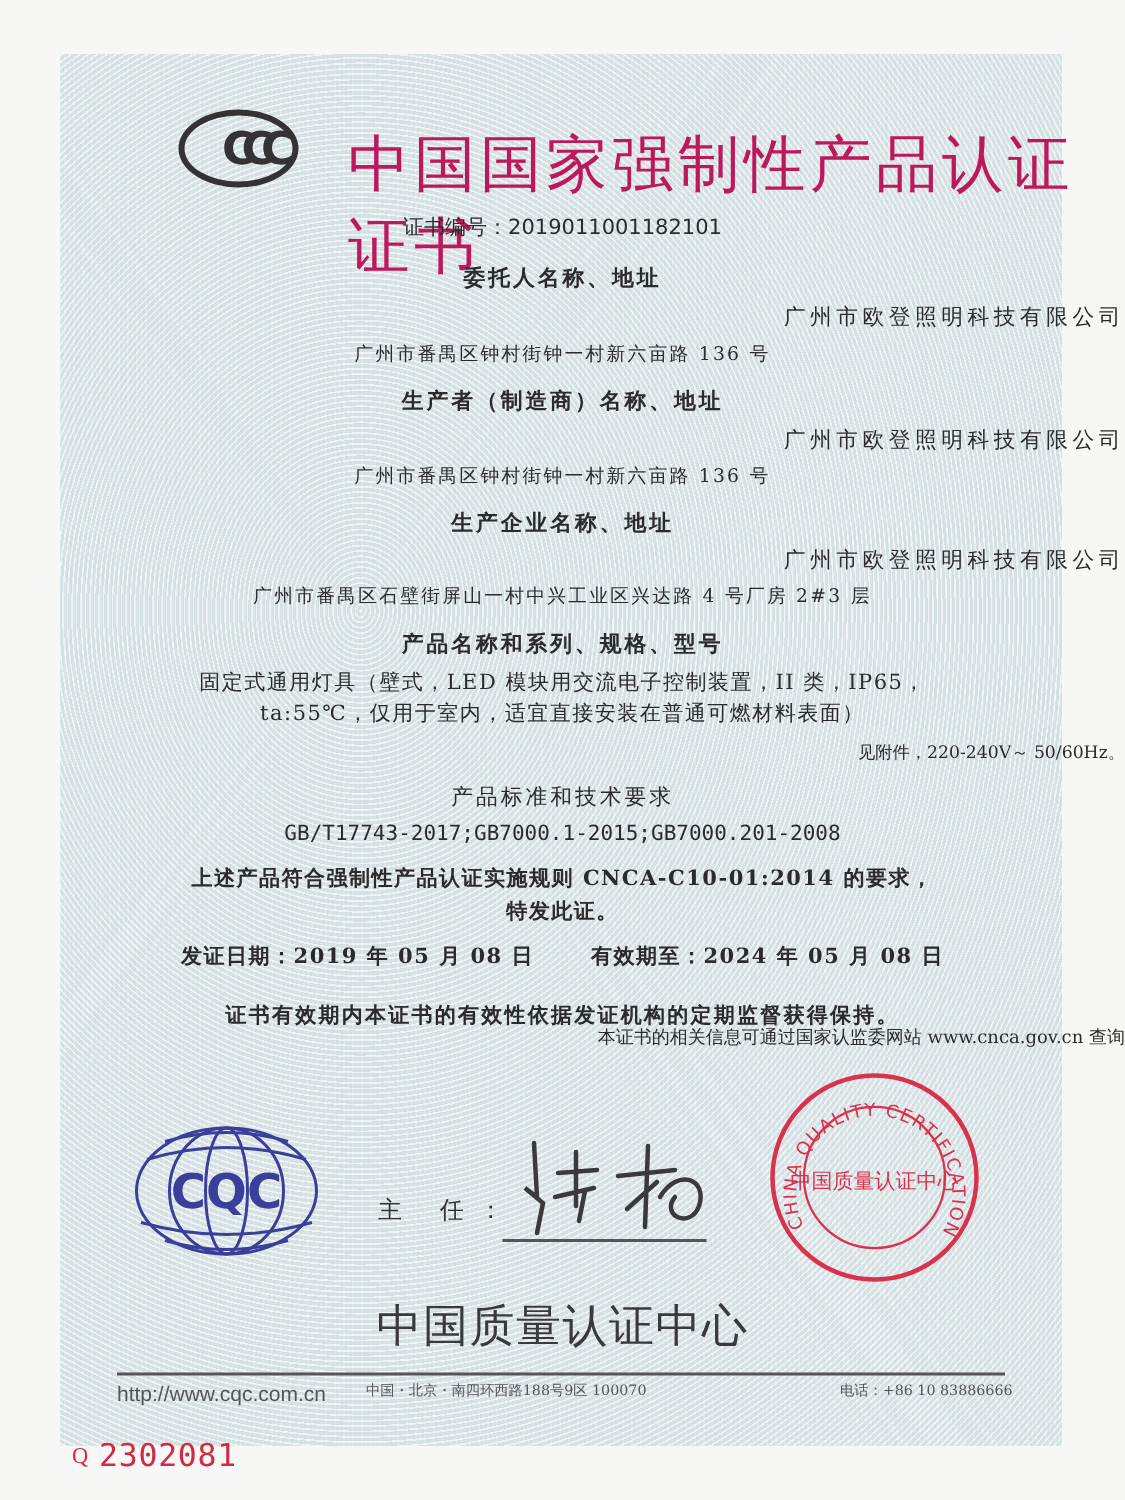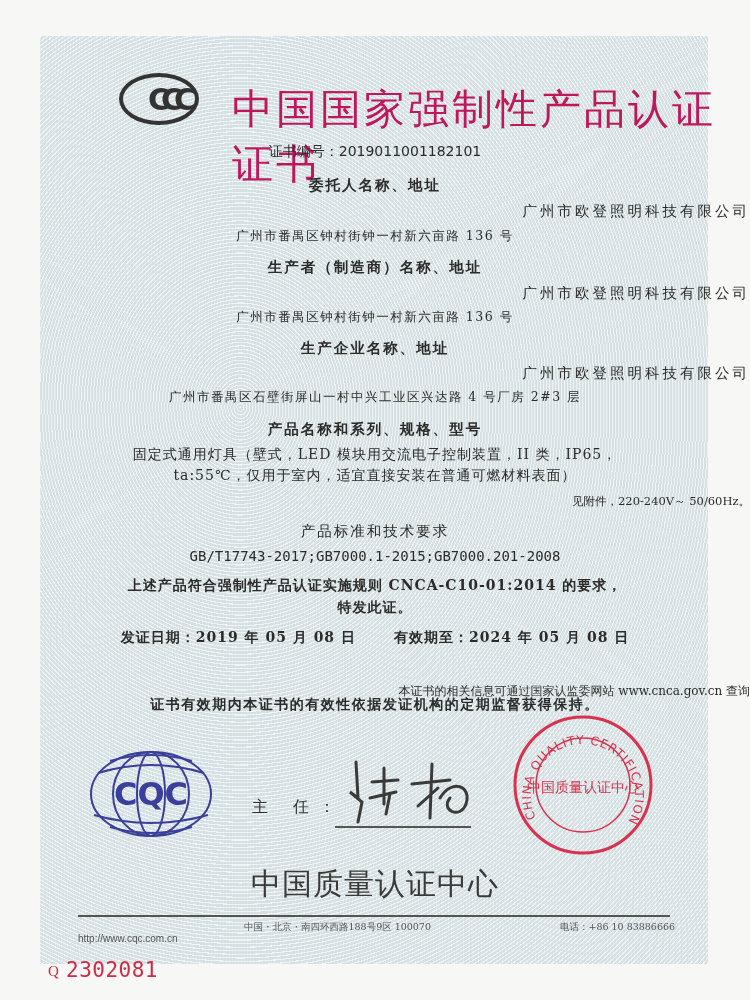--- a/index.html
+++ b/index.html
@@ -45,21 +45,21 @@
     position: absolute; left: 252px; top: 797px; font-family: "DejaVu Sans", sans-serif; font-size: 16px; letter-spacing: 10px; color: #333;
   }
   .sign-line { position: absolute; left: 335px; top: 826px; width: 136px; height: 1.5px; background: #555; }
   .signature { position: absolute; left: 340px; top: 758px; width: 140px; height: 70px; }
   .seal { position: absolute; left: 510px; top: 712px; width: 146px; height: 146px; }
   .center-name {
     top: 864px; font-family: "DejaVu Sans", sans-serif; font-size: 30px; color: #3a3a3a; letter-spacing: 1px;
   }
   .rule { position: absolute; left: 78px; top: 915px; width: 592px; height: 2px; background: #555; }
   .foot { position: absolute; top: 921px; font-size: 9.5px; color: #555; }
-  .foot.url { left: 78px; font-family: "Liberation Sans", sans-serif; font-size: 10px; margin-top: 12px; }
+  .foot.url { left: 78px; font-family: "Liberation Sans", sans-serif; font-size: 14px; }
   .foot.addr { left: 244px; }
   .foot.tel { left: 560px; }
   .serial-q { position: absolute; left: 48px; top: 963px; font-size: 15px; color: #d02a44; font-family: "Liberation Serif", serif; }
   .serial { position: absolute; left: 66px; top: 958px; font-size: 21px; color: #d02a44; font-family: "DejaVu Sans Mono", monospace; letter-spacing: 0.5px; }
 </style>
 </head>
 <body>
 
 <div class="sheet"></div>
 
@@ -92,21 +92,21 @@
 <div class="center h" style="top:522px; font-weight:normal">产品标准和技术要求</div>
 <div class="center std" style="top:548px">GB/T17743-2017;GB7000.1-2015;GB7000.201-2008</div>
 
 <div class="center bold" style="top:577px">上述产品符合强制性产品认证实施规则 CNCA-C10-01:2014 的要求，</div>
 <div class="center bold" style="top:599px">特发此证。</div>
 
 <div class="center bold" style="top:629px">
   <span>发证日期：</span><span>2019 年 05 月 08 日</span><span style="display:inline-block;width:38px"></span><span>有效期至：</span><span>2024 年 05 月 08 日</span>
 </div>
 
-<div class="center bold" style="top:696px; letter-spacing:1.5px">证书有效期内本证书的有效性依据发证机构的定期监督获得保持。</div>
+<div class="center bold" style="top:668px; letter-spacing:1.5px">证书有效期内本证书的有效性依据发证机构的定期监督获得保持。</div>
 <div class="center small" style="top:683px; font-size:12px">本证书的相关信息可通过国家认监委网站 www.cnca.gov.cn 查询</div>
 
 <svg class="cqc" viewBox="0 0 126 90">
   <g fill="none" stroke="#3a3f9a" stroke-width="2">
     <ellipse cx="63" cy="45" rx="60" ry="42"></ellipse>
     <ellipse cx="63" cy="45" rx="38" ry="42"></ellipse>
     <ellipse cx="63" cy="45" rx="14" ry="42"></ellipse>
     <path d="M10 24 Q63 8 116 24"></path>
     <path d="M6 66 Q63 82 120 66"></path>
     <path d="M22 12 Q63 0 104 12"></path>

